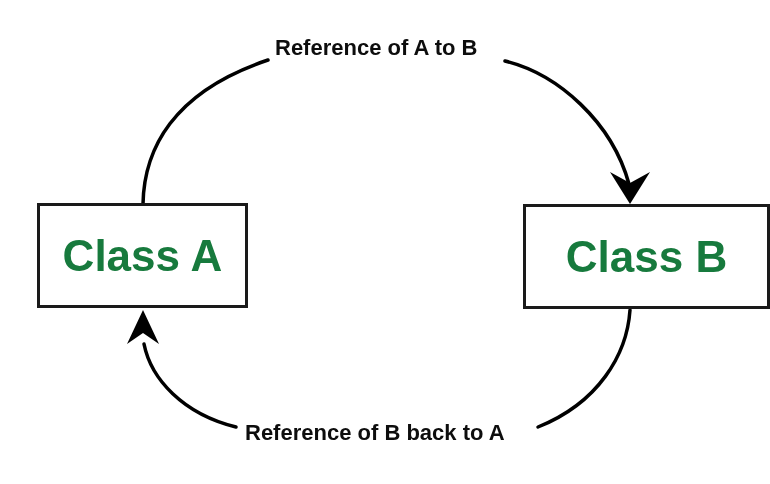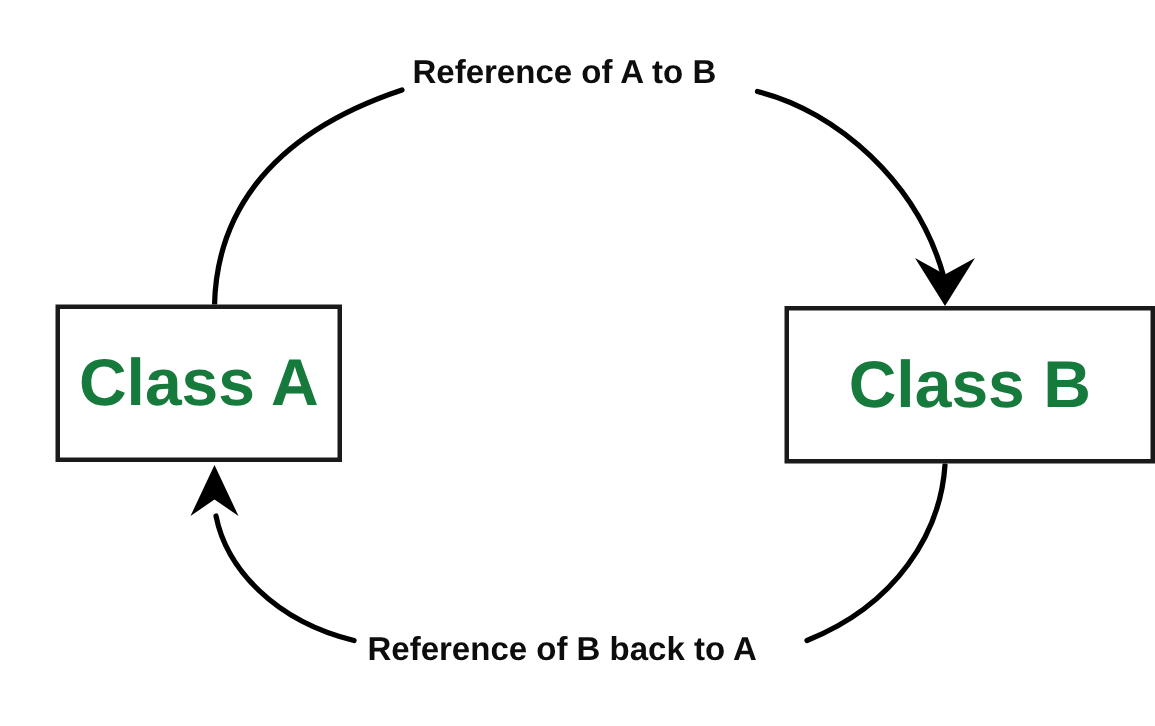--- a/index.html
+++ b/index.html
@@ -34,21 +34,21 @@
     stroke: none;
   }
   .node {
     position: absolute;
     border: 3px solid var(--box-border);
     background: #ffffff;
     display: flex;
     align-items: center;
     justify-content: center;
   }
-  .node-a { left: 37px;  top: 203px; width: 191px; height: 105px; }
+  .node-a { left: 37px;  top: 203px; width: 211px; height: 105px; }
   .node-b { left: 523px; top: 204px; width: 247px; height: 105px; }
   .node-label {
     color: var(--accent-green);
     font-weight: bold;
     font-size: 44px;
     line-height: 1;
     white-space: nowrap;
   }
   .edge-label {
     position: absolute;

